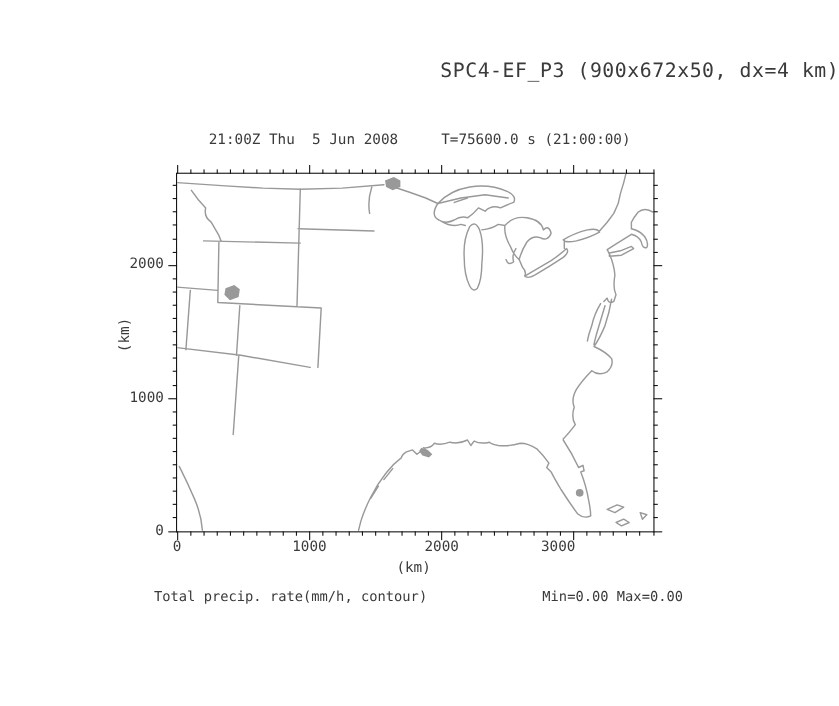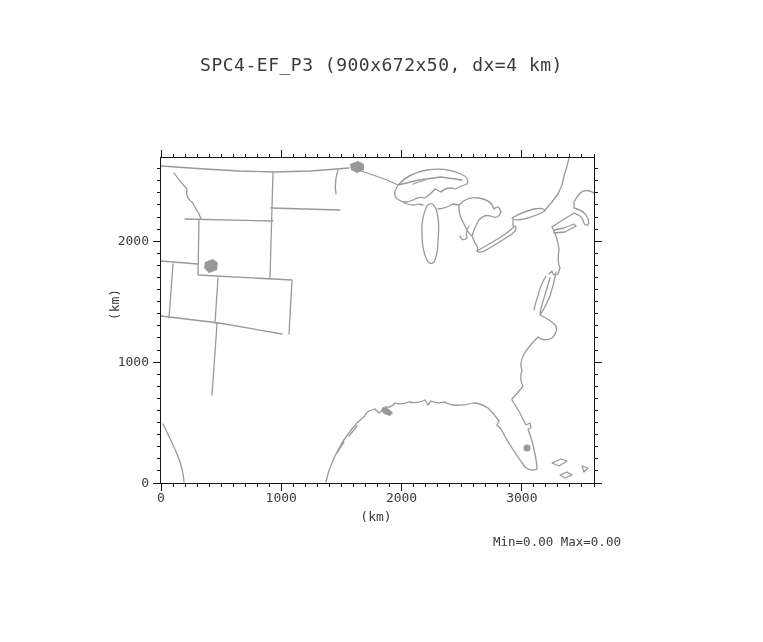--- a/index.html
+++ b/index.html
@@ -8,21 +8,21 @@
     --frame-color:#151515;
     --bg:#ffffff;
   }
   html,body{margin:0;padding:0;background:var(--bg);}
   .canvas{
     position:relative;width:763px;height:642px;background:var(--bg);
     font-family:"DejaVu Sans Mono","Liberation Mono",monospace;
     color:var(--text-color);overflow:hidden;
   }
   .txt{position:absolute;white-space:pre;}
-  .title1{top:54px;left:0;width:763px;text-align:center;font-size:18px;letter-spacing:.5px;}
+  .title1{top:54px;left:0;width:763px;text-align:right;font-size:18px;letter-spacing:.5px;}
   .title2{top:81px;left:0;width:763px;text-align:center;font-size:18px;letter-spacing:.5px;}
   .tstamp{top:120px;left:0;width:763px;text-align:center;font-size:13px;}
   .plot-frame{
     position:absolute;left:160px;top:157px;width:433px;height:325px;
     border:1px solid var(--frame-color);box-sizing:content-box;background:var(--bg);
   }
   .plot-frame svg{position:absolute;left:0;top:0;}
   .tick{position:absolute;background:var(--frame-color);}
   .tick-label{position:absolute;font-size:13px;color:var(--text-color);white-space:pre;}
   .xlab{top:509px;left:336px;width:80px;text-align:center;font-size:13px;}
@@ -34,20 +34,21 @@
   .basemap path{fill:none;stroke:var(--map-color);stroke-width:1.3;
                 stroke-linecap:round;stroke-linejoin:round;}
   .basemap .blob{fill:var(--map-color);stroke:none;}
 </style>
 </head>
 <body>
 
 <div class="canvas">
 
   <div class="txt title1">SPC4-EF_P3 (900x672x50, dx=4 km)</div>
+  <div class="txt tstamp">21:00Z Thu  5 Jun 2008     T=75600.0 s (21:00:00)</div>
 
   <div class="plot-frame" id="plotFrame">
     <svg class="basemap" width="433" height="325" viewBox="0 0 433 325" aria-hidden="true">
       <path d="M0,8 L44,11 78,13 112,14 150,13 188,10 M197,12 L212,17 226,22 237,27 M237,27 L258,22 280,19 301,22 M384,52 L391,44 397,36 401,27 403,18 M403,18 L406,8 408,0"></path>
       <path d="M237,27 Q230,38 238,42 Q244,46 252,42 Q258,38 264,40 Q270,36 274,31 L280,34 Q286,28 294,31 Q300,28 306,26 Q309,20 300,16 Q284,9 266,12 Q248,15 237,27 Z M252,26 l12,-4 M240,43 Q250,49 258,46 L262,47 M266,48 Q260,60 261,76 Q261,92 266,102 Q269,108 273,104 Q277,96 277,82 Q279,62 275,51 Q271,42 266,48 Z M277,51 Q286,50 292,46 L298,47 M298,47 Q306,38 318,40 Q331,42 333,51 Q338,46 340,54 Q337,62 330,58 Q323,56 318,62 Q313,70 311,78 Q306,74 303,66 Q297,56 298,47 Z M311,78 L314,85 Q318,89 316,93 M308,68 Q304,74 306,80 Q301,84 299,78 M316,93 Q328,86 340,79 Q350,72 354,68 Q357,71 351,76 Q339,84 327,91 Q319,96 316,93 Z M351,60 Q361,54 373,51 Q382,49 384,53 Q375,58 363,61 Q353,63 351,60 Z M352,68 L352,61"></path>
       <path d="M433,35 Q425,30 419,35 Q415,40 413,44 L413,50 M413,50 Q421,52 425,57 Q429,63 427,67 Q423,68 422,62 Q420,57 413,55 Q405,60 397,65 L391,69 M393,72 L403,70 413,66 415,68 404,74 393,75 Z M391,69 Q397,80 398,92 Q396,104 399,110 L397,116 Q392,119 391,113 L388,116 M395,114 Q393,126 389,138 Q384,150 379,157 M389,120 Q386,130 383,140 Q380,150 379,155 M385,118 Q379,128 377,138 Q374,146 373,152 M379,157 Q390,162 395,168 Q397,174 391,180 Q383,184 377,179 M377,179 Q368,188 363,196 Q358,205 361,212 Q358,222 362,228 M362,228 Q356,236 351,241 M351,242 Q359,254 365,267 L369,265 370,270 367,271 Q372,284 374,296 Q376,306 376,311 M376,311 Q370,314 364,309 M364,309 Q356,298 349,287 Q343,277 340,271 L336,267 338,263 Q333,256 327,250 Q319,245 312,245 Q302,248 292,247 Q286,246 284,244 M284,244 Q276,246 270,243 L267,247 264,242 Q256,246 248,244 Q240,247 234,245 M234,245 Q230,250 224,249 L228,253 222,252 218,255 214,251 208,253 Q204,256 204,258 M204,258 Q196,264 190,272 Q182,282 176,294 Q170,306 167,316 L165,324 M196,268 l-8,10 M183,284 l-7,11 M2,266 Q10,282 16,296 Q22,310 23,324 M391,305 l9,-4 6,2 -8,5 -7,-3 z M399,317 l7,-3 5,3 -7,3 z M421,308 l6,2 -4,4 z"></path>
       <path d="M13,15 Q19,24 26,31 Q24,39 31,44 Q35,51 38,56 L40,61 M24,61 L112,63 M112,14 L109,120 M38,62 L37,117 M37,117 L131,122 M0,103 L37,106 M12,106 L8,160 M57,120 L54,165 M0,158 L58,165 121,176 M56,166 L51,237 M131,122 L128,176 M110,50 L179,52 M177,12 Q173,24 175,36 177,46 L179,52 M179,52 Q184,62 182,72 Q186,82 187,92 M109,92 L178,94 M187,92 Q193,100 196,108 Q201,118 205,127 L206,134 M131,128 L206,133 M205,131 L243,136 M182,86 L233,85 M243,43 Q236,52 238,62 Q233,72 235,80 L233,85 M233,85 Q237,92 236,100 Q230,110 229,122 Q228,134 236,143 Q243,152 252,162 Q258,167 264,170 M236,100 L267,102 M269,107 L303,105 L313,98 M273,108 L271,150 Q267,158 273,162 M303,105 L300,150 M130,176 L208,180 M206,134 L208,180 M121,176 L121,184 L152,185 M152,185 L151,202 M151,202 Q160,206 170,204 Q180,210 190,208 Q200,213 210,212 M208,180 L210,212 M210,212 L210,222 M210,222 L243,224 M210,222 Q208,232 206,242 Q203,250 204,258 M121,184 L117,233 M117,233 L84,236 M84,236 L70,236 70,243 30,245 0,246 M84,236 Q94,248 102,258 Q112,270 122,284 Q132,296 142,303 Q152,310 158,316 L165,324 M210,182 L250,186 M246,186 L246,192 255,193 M264,170 Q256,176 260,182 Q266,186 258,190 Q252,194 255,200 Q248,206 251,212 Q245,220 248,226 Q242,234 245,240 Q240,244 241,248 M240,243 L266,241 M266,241 L264,247 M268,196 L265,242 M250,194 L302,197 M302,197 L297,243 M262,239 L290,241 M285,245 L320,244 338,241 350,242 M257,177 L300,174 330,170 M330,170 Q321,181 312,189 Q305,195 299,199 M334,168 L395,156 M377,182 Q362,192 350,197 Q340,200 333,204 M333,204 Q343,212 352,219 Q359,225 362,229 M341,106 Q336,114 334,124 Q329,131 323,134 Q317,139 312,144 Q307,149 302,153 Q296,160 289,159 Q282,165 275,163 Q268,166 264,170 M334,126 L337,134 M337,134 Q332,146 330,158 L330,170 M352,122 L344,132 337,140 M377,136 Q370,130 362,127 L352,122 M340,82 L338,118 M338,118 L393,110 M338,82 L368,77 395,72 M395,72 Q399,80 395,86 Q391,94 395,102 Q398,106 395,110 M399,29 L401,42 401,53 M406,27 L408,40 409,51 M401,53 L419,49 M401,53 L401,66 M413,0 L411,12 416,22 412,31 M412,31 L413,44 M341,84 L341,80"></path>
       <path class="blob" d="M189,6 l8,-3 6,3 0,6 -7,3 -6,-3 z"></path>
       <path class="blob" d="M44,104 l8,-3 5,4 -1,7 -8,3 -5,-5 z"></path>
       <path class="blob" d="M222,249 l6,2 4,4 -3,3 -6,-2 -3,-4 z"></path>
@@ -178,26 +179,27 @@
         <div class="tick" style="left: 433px; top: 46.4122px; width: 4px; height: 1px;"></div>
         <div class="tick" style="left: -4px; top: 34.3214px; width: 4px; height: 1px;"></div>
         <div class="tick" style="left: 433px; top: 34.3214px; width: 4px; height: 1px;"></div>
         <div class="tick" style="left: -4px; top: 22.2307px; width: 4px; height: 1px;"></div>
         <div class="tick" style="left: 433px; top: 22.2307px; width: 4px; height: 1px;"></div>
         <div class="tick" style="left: -4px; top: 10.1399px; width: 4px; height: 1px;"></div>
         <div class="tick" style="left: 433px; top: 10.1399px; width: 4px; height: 1px;"></div>
         <div class="tick-label" style="left: -30px; top: 332px; width: 60px; text-align: center;">0</div>
         <div class="tick-label" style="left: 90.2778px; top: 332px; width: 60px; text-align: center;">1000</div>
         <div class="tick-label" style="left: 210.556px; top: 332px; width: 60px; text-align: center;">2000</div>
-        <div class="tick-label" style="left: 330.833px; top: 332px; width: 60px; text-align: center;">3000</div>
+        <div class="tick-label" style="left: 330.833px; top: 332px; width: 60px; ">3000</div>
         <div class="tick-label" style="left: -60px; top: 317px; width: 48px; text-align: right;">0</div>
         <div class="tick-label" style="left: -60px; top: 196.092px; width: 48px; text-align: right;">1000</div>
         <div class="tick-label" style="left: -60px; top: 75.1845px; width: 48px; text-align: right;">2000</div>
       </div>
   </div>
 
   <div class="txt ylab">(km)</div>
   <div class="txt xlab">(km)</div>
 
+  <div class="txt cap-left">Total precip. rate(mm/h, contour)</div>
   <div class="txt cap-right">Min=0.00 Max=0.00</div>
 
 
 </div>
 
 </body></html>

